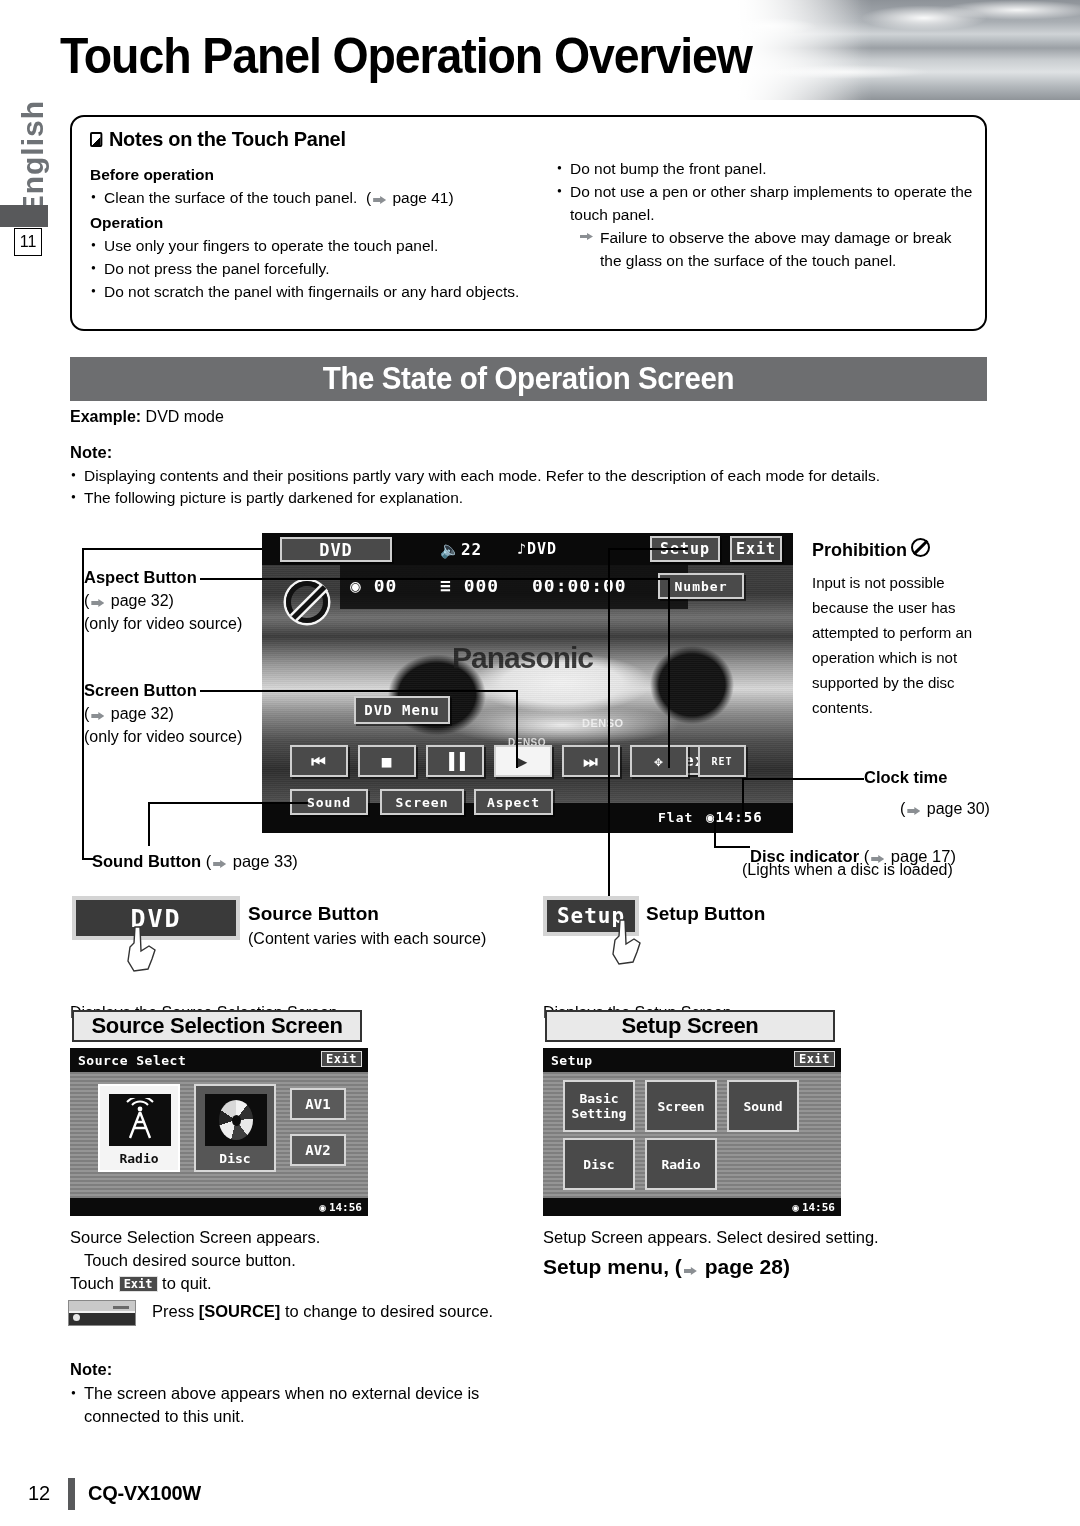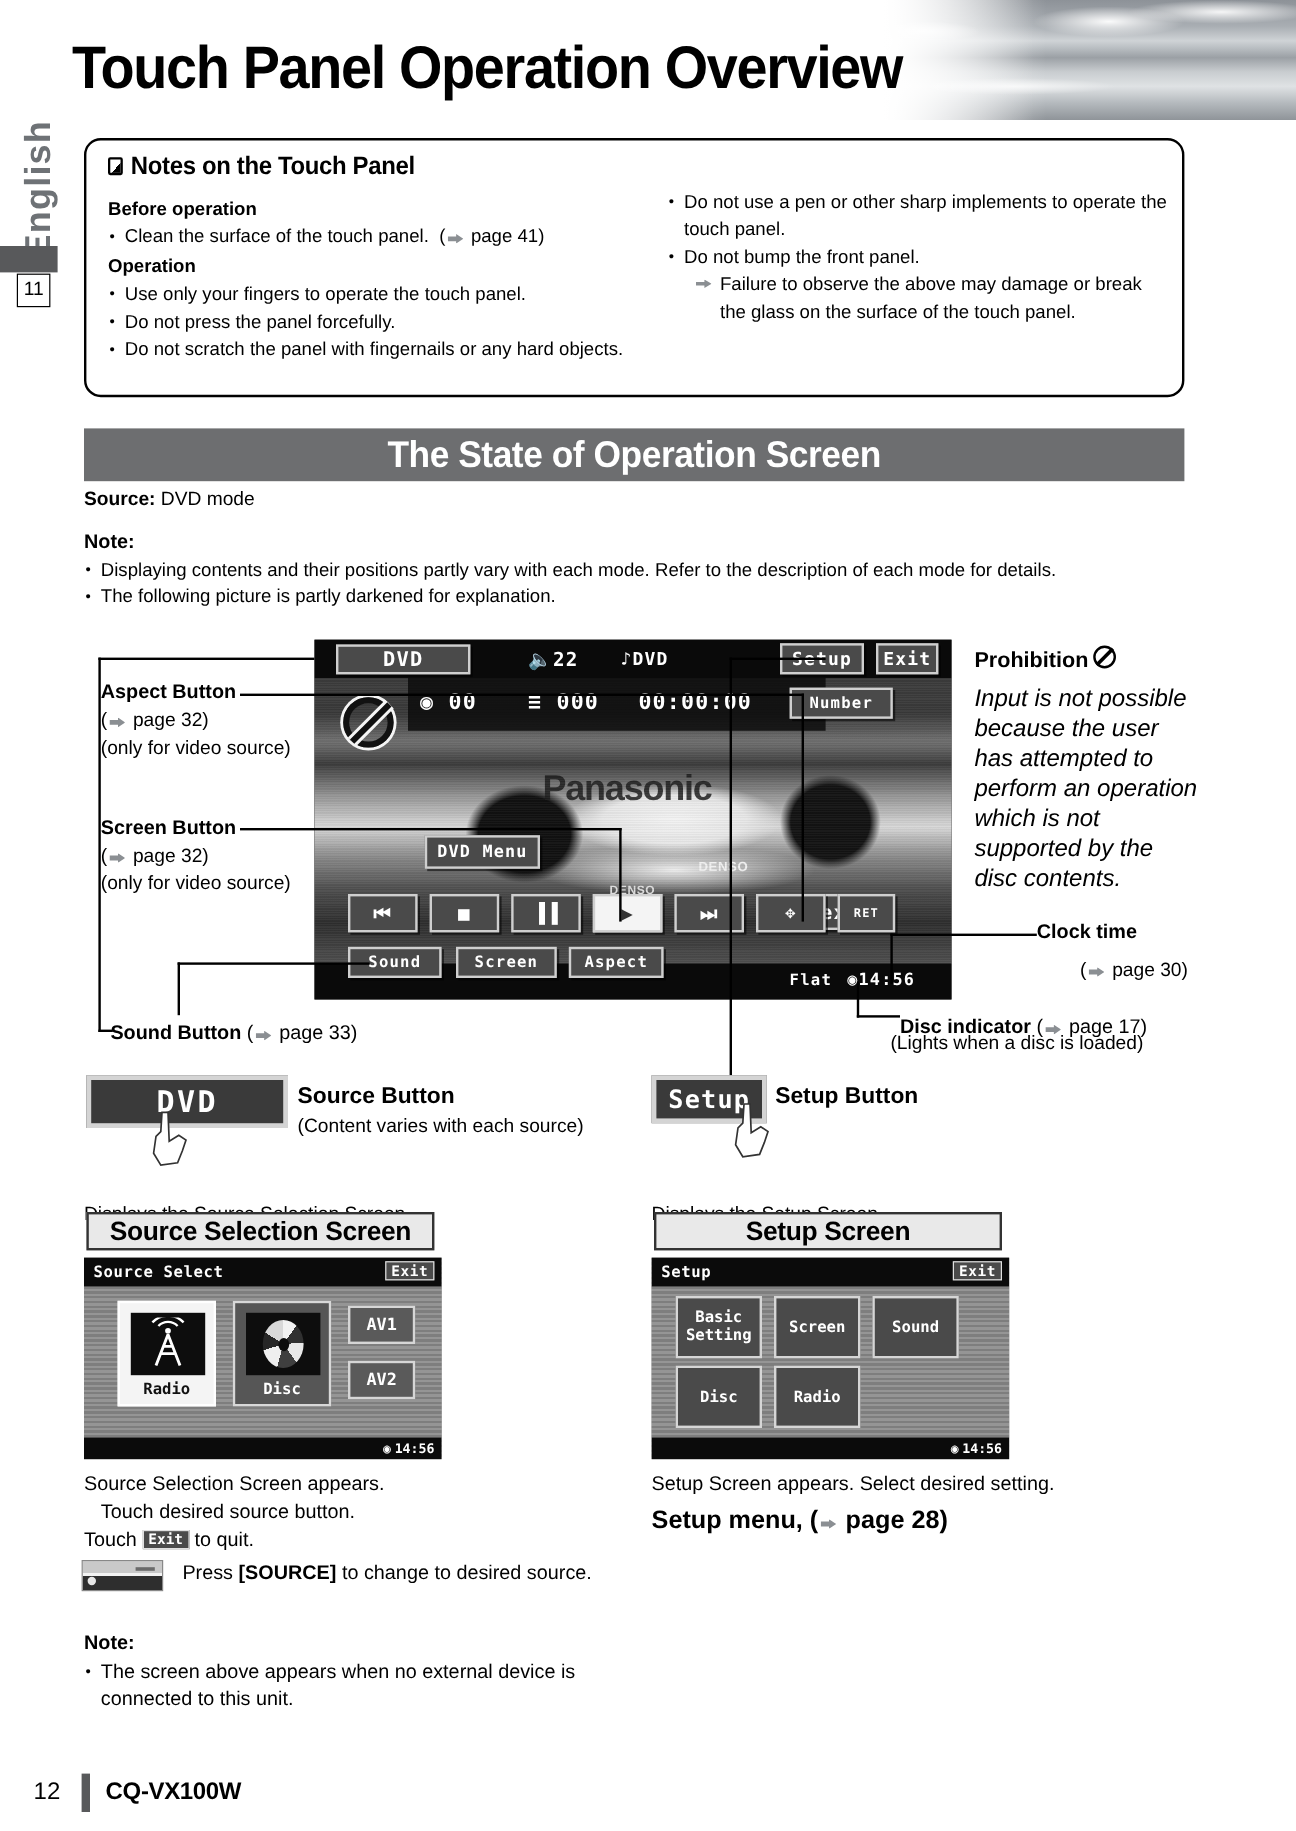--- a/index.html
+++ b/index.html
@@ -184,21 +184,21 @@
   
   .prohib-title{ position:absolute; left:812px; top:540px; font-size:18px; font-weight:bold;}
   .prohib-icon{
     position:absolute; left:911px; top:538px; width:19px; height:19px;
     border:2.5px solid #000; border-radius:50%;
   }
   .prohib-icon::after{
     content:""; position:absolute; left:-2px; top:6px; width:19px; height:2.5px;
     background:#000; transform:rotate(-45deg);
   }
-  .prohib-body{ position:absolute; left:812px; top:570px; width:190px; font-size:20px; line-height:25px;font-style:italic;}
+  .prohib-body{ position:absolute; left:812px; top:570px; width:190px; font-size:15px; line-height:25px;}
   .clock-title{ position:absolute; left:864px; top:768px; font-size:16.5px; font-weight:bold;}
   .clock-sub{ position:absolute; left:900px; top:800px; font-size:16px;}
   .disc-title{ position:absolute; left:750px; top:847px; font-size:16.5px; font-weight:bold;}
   .disc-sub{ position:absolute; left:742px; top:861px; font-size:16px;text-align:center;}
 
   
   .btn-shot{
     position:absolute; background:#3a3a3a; color:#fff;
     border:4px solid #d4d4d4; display:flex; align-items:center; justify-content:center;
     font-weight:bold; font-family:"DejaVu Sans Mono","Liberation Mono",monospace;
@@ -300,31 +300,31 @@
     <div class="notes-col left">
       <div class="sub-h">Before operation</div>
       <div class="bl">Clean the surface of the touch panel.&nbsp; (<span class="arw"></span> page 41)</div>
       <div class="sub-h" style="margin-top:2px">Operation</div>
       <div class="bl">Use only your fingers to operate the touch panel.</div>
       <div class="bl">Do not press the panel forcefully.</div>
       <div class="bl">Do not scratch the panel with fingernails or any hard objects.</div>
     </div>
 
     <div class="notes-col right">
+      <div class="bl">Do not bump the front panel.</div>
       <div class="bl">Do not use a pen or other sharp implements to operate the touch panel.</div>
-      <div class="bl">Do not bump the front panel.</div>
       <div class="ar" style="margin-left:22px">Failure to observe the above may damage or break the glass on the surface of the touch panel.</div>
     </div>
   </div>
 
   <div class="sec-bar">
     <span>The State of Operation Screen</span>
   </div>
   <div class="example-line">
-    <b>Source:</b><span> DVD mode</span>
+    <b>Example:</b><span> DVD mode</span>
   </div>
   <div class="note-label">Note:</div>
   <div class="note-items">
     <div class="bl">Displaying contents and their positions partly vary with each mode. Refer to the description of each mode for details.</div>
     <div class="bl">The following picture is partly darkened for explanation.</div>
   </div>
 
   <div class="dvdscreen">
     <div class="dv-photo">
       <div class="pana-text">Panasonic</div>

